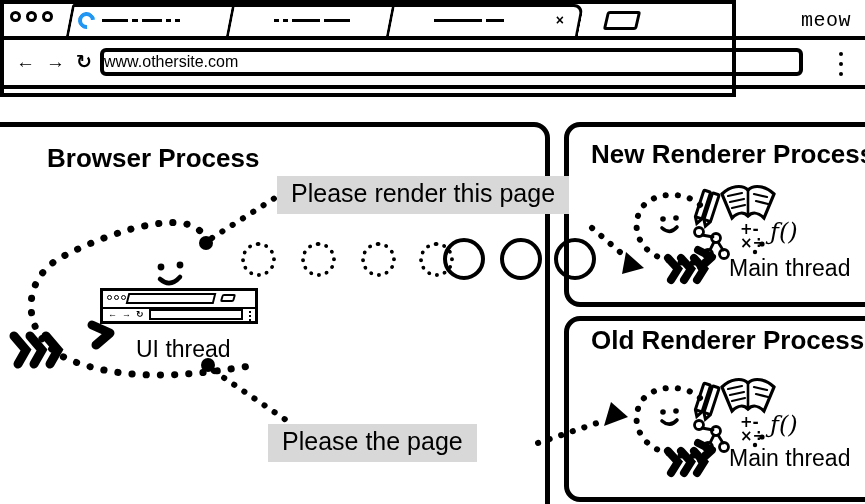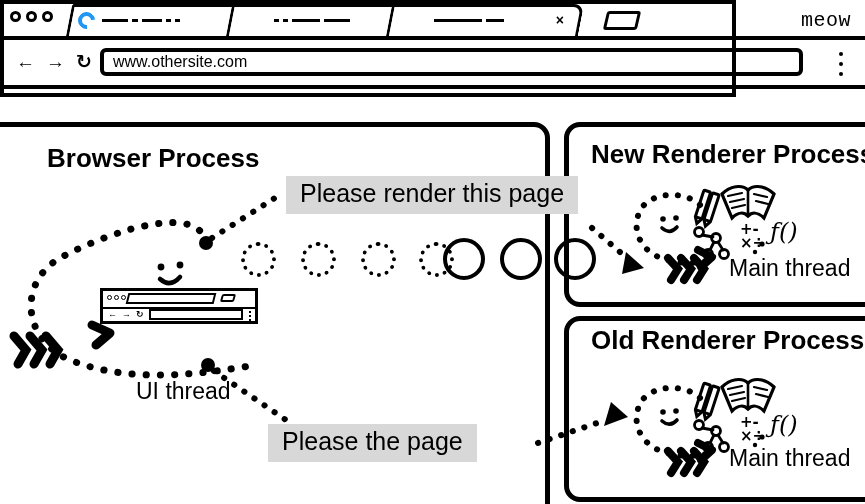--- a/index.html
+++ b/index.html
@@ -33,52 +33,52 @@
       border:3px solid #000;box-sizing:border-box;border-radius:3px;
       transform:skewX(-13deg);}
   #meow{position:absolute;right:14px;top:9px;font-size:20px;
       font-family:Liberation Mono, monospace;letter-spacing:.5px;}
 
   #toolbar{position:absolute;left:0;top:40px;right:0;height:49px;
       border-bottom:4px solid #000;box-sizing:border-box;}
   .navbtn{position:absolute;top:12px;font-size:19px;font-weight:bold;line-height:1;}
   #url-bar{position:absolute;left:100px;top:8px;right:62px;height:28px;
       border:4px solid #000;border-radius:6px;box-sizing:border-box;
-      display:flex;align-items:center;padding-left:9px;font-size:16px;}
+      display:flex;align-items:center;font-size:16px;}
   #kebab{position:absolute;right:22px;top:12px;}
   #kebab i{display:block;width:4px;height:4px;background:#000;border-radius:50%;
       margin-bottom:6px;}
 
   
   .proc{position:absolute;border:5px solid #000;box-sizing:border-box;background:#fff;}
   #browser-process{left:-18px;top:122px;width:568px;height:400px;border-radius:0 16px 16px 0;}
   #new-renderer{left:564px;top:122px;width:320px;height:185px;border-radius:16px 0 0 16px;}
   #old-renderer{left:564px;top:316px;width:320px;height:186px;border-radius:16px 0 0 16px;}
   .proc-title{position:absolute;font-size:26px;font-weight:bold;white-space:nowrap;}
   #browser-process .proc-title{left:60px;top:16px;text-align:right;}
   #new-renderer .proc-title{left:22px;top:12px;}
   #old-renderer .proc-title{left:22px;top:4px;}
 
   
   .msg{position:absolute;background:#d8d8d8;font-size:25px;white-space:nowrap;
       padding:3px 14px 6px 14px;}
-  #msg-render{left:286px;top:176px;text-align:center;}
+  #msg-render{left:277px;top:176px;text-align:center;}
   #msg-unload{left:268px;top:424px;}
 
   
   .task{position:absolute;border-radius:50%;box-sizing:border-box;}
   .task.pending{border:4px dotted #000;width:35px;height:35px;}
   .task.active{border:4px solid #000;width:42px;height:42px;}
 
   
   #ink{position:absolute;left:0;top:0;width:865px;height:504px;
       pointer-events:none;}
 
   .lbl{position:absolute;font-size:23px;white-space:nowrap;}
-  #ui-thread-label{left:136px;top:336px;margin-top:42px;}
+  #ui-thread-label{left:136px;top:336px;}
   #mt1{left:729px;top:255px;}
   #mt2{left:729px;top:445px;}
 
   
   #ui-browser{position:absolute;left:100px;top:288px;width:158px;height:36px;
       border:3px solid #000;background:#fff;box-sizing:border-box;}
   #ui-browser .row1{position:absolute;left:0;top:0;right:0;height:16px;
       border-bottom:2px solid #000;}
   #ui-browser .row1 .d{position:absolute;left:4px;top:4px;display:flex;gap:2px;}
   #ui-browser .row1 .d i{width:5px;height:5px;border:1.5px solid #000;

